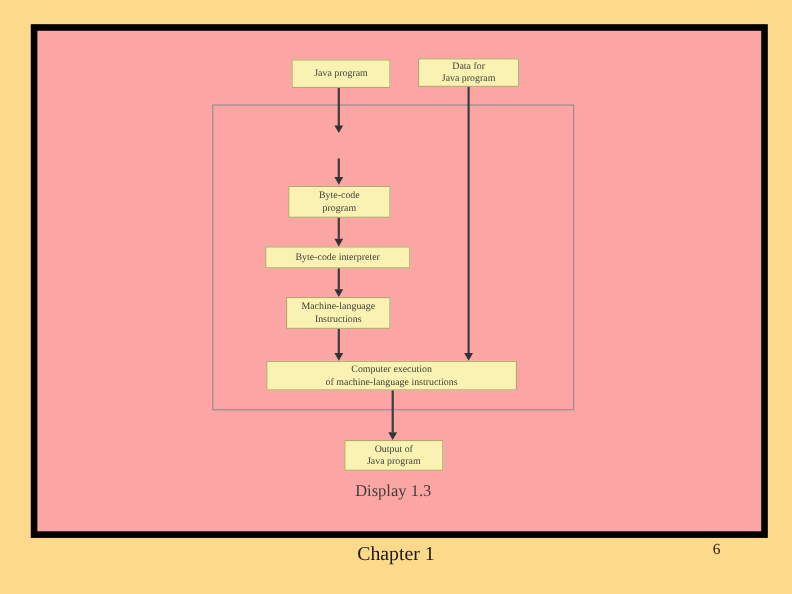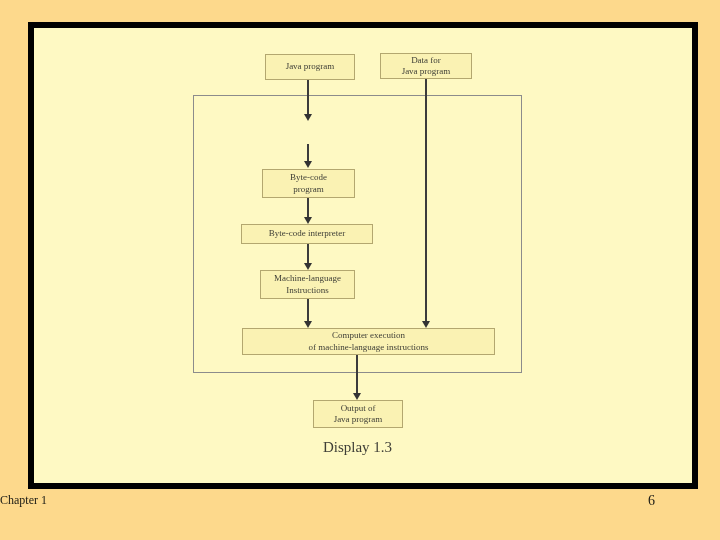--- a/index.html
+++ b/index.html
@@ -8,21 +8,21 @@
     background: #FDD98C;
     font-family: "Liberation Serif", serif;
     overflow: hidden; position: relative;
   }
   .slide { position: absolute; left: 0; top: 0; width: 720px; height: 540px; }
 
   
   .frame {
     position: absolute; left: 28px; top: 22px;
     width: 658px; height: 455px;
-    background: #fef9c3; border: 6px solid #000000;
+    background: #fca5a5; border: 6px solid #000000;
   }
 
   
   .outer-rect {
     position: absolute; left: 193px; top: 95px;
     width: 329px; height: 278px;
     border: 1px solid #8C8C8C; box-sizing: border-box;
   }
 
   
@@ -32,21 +32,21 @@
     color: #3F3F37; font: 9px/1.25 "Liberation Serif", serif;
     display: flex; flex-direction: column;
     align-items: center; justify-content: center; text-align: center;
   }
   #b1 { left: 265px; top: 54px;  width: 90px;  height: 26px; }
   #b2 { left: 380px; top: 53px;  width: 92px;  height: 26px; }
   #b3 { left: 243px; top: 121px; width: 130px; height: 23px; }
   #b4 { left: 262px; top: 169px; width: 93px;  height: 29px; }
   #b5 { left: 241px; top: 224px; width: 132px; height: 20px; }
   #b6 { left: 260px; top: 270px; width: 95px;  height: 29px; font-family: Liberation Serif, serif; }
-  #b7 { left: 242px; top: 328px; width: 253px; height: 27px; }
+  #b7 { left: 242px; top: 328px; width: 228px; height: 27px; }
   #b8 { left: 313px; top: 400px; width: 90px;  height: 28px; }
 
   
   .vline { position: absolute; width: 1.5px; background: #3C3C3C; }
   #c1 { left: 307px; top: 80px;  height: 35px; }
   #c2 { left: 307px; top: 144px; height: 18px; }
   #c3 { left: 307px; top: 198px; height: 19px; }
   #c4 { left: 307px; top: 244px; height: 19px; }
   #c5 { left: 307px; top: 299px; height: 22px; }
   #c6 { left: 425px; top: 79px;  height: 242px; }
@@ -70,21 +70,21 @@
   .cap {
     position: absolute; left: 193px; width: 329px;
     text-align: center; color: #3F3F37;
   }
   #cap-display { top: 439px; font-size: 15px; }
   #cap-title   { top: 455px; font-size: 11px; }
 
   
   .footer-chapter {
     position: absolute; left: 0; top: 493px; width: 720px;
-    font-size: 12px; color: #1A1A14;
+    text-align: center; font-size: 18px; color: #1A1A14;
   }
   .footer-page {
     position: absolute; left: 648px; top: 493px;
     font-size: 14px; color: #1A1A14;
   }
 </style>
 </head>
 <body>
 
 <div class="slide">

